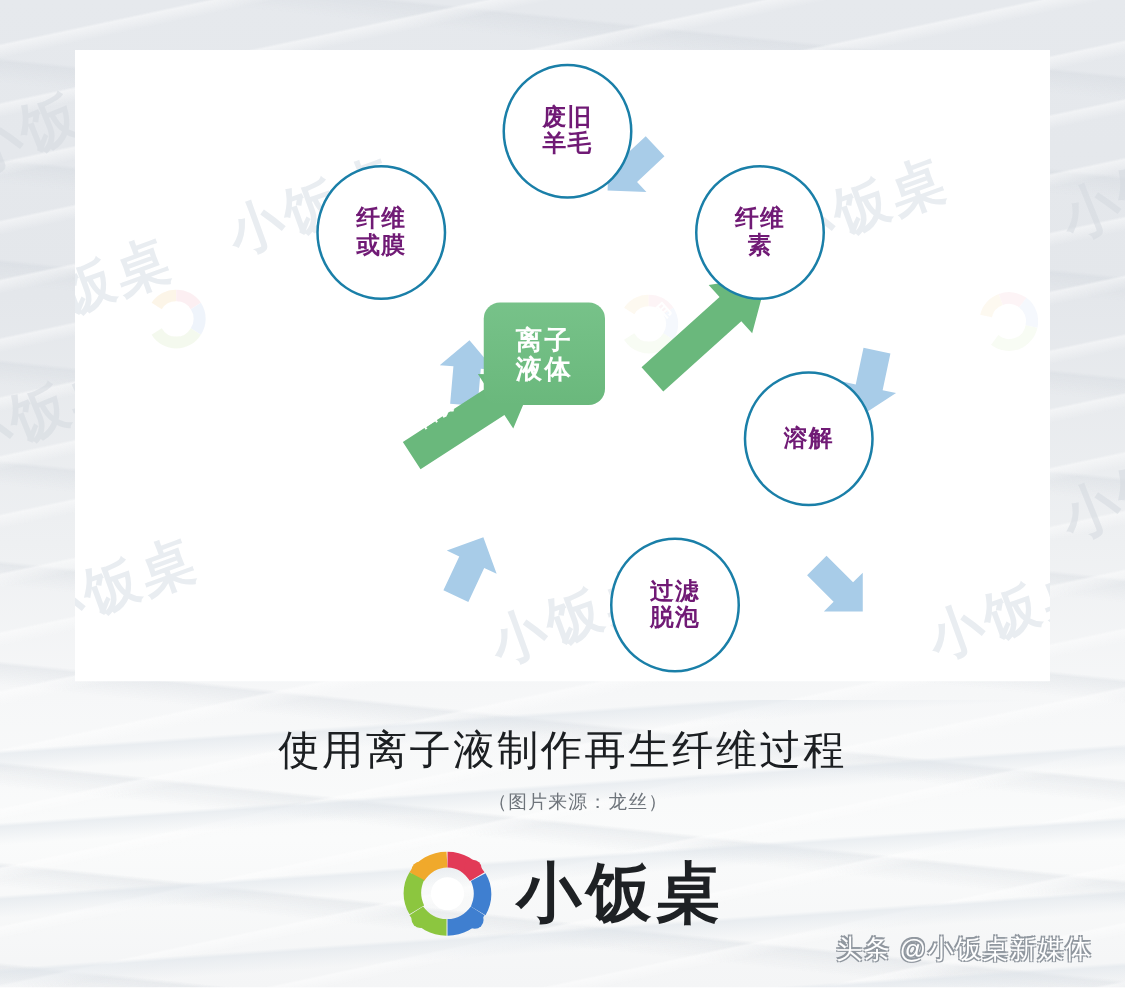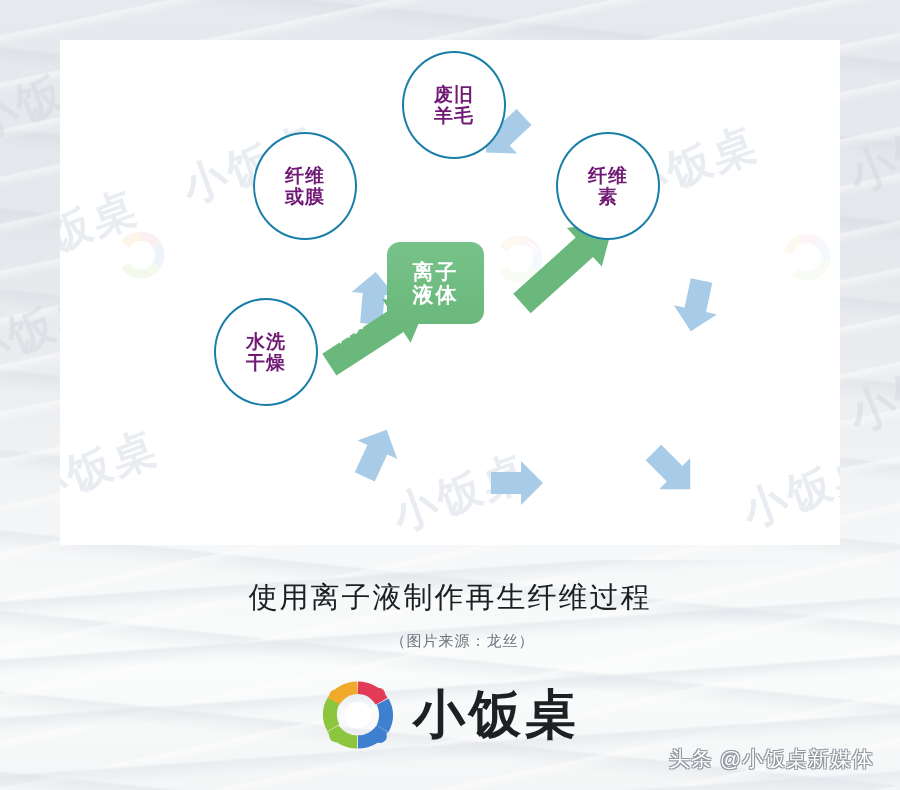--- a/index.html
+++ b/index.html
@@ -51,21 +51,21 @@
     background:linear-gradient(180deg,#77c289 0%,#6ab87c 100%);
     border-radius:13px;display:flex;align-items:center;justify-content:center;
     color:#ffffff;text-align:center;line-height:1.1;
     font-family:"DejaVu Serif","Liberation Serif",serif;font-weight:700;}
   #center-box span{display:block;font-size:21px;letter-spacing:2px;}
 
   svg.overlay{position:absolute;left:0;top:0;width:780px;height:505px;pointer-events:none;}
 
   
   #caption{position:absolute;left:0;right:0;top:578px;text-align:center;
-    font-size:29px;color:#1c1f22;letter-spacing:2px;}
+    font-size:33px;color:#1c1f22;letter-spacing:2px;}
   #caption-src{position:absolute;left:0;right:0;top:632px;text-align:center;
     font-size:15px;color:#6e747b;letter-spacing:1px;margin-left:25px;}
 
   
   #brand{position:absolute;left:0;right:0;top:672px;height:86px;
     display:flex;align-items:center;justify-content:center;gap:16px;}
   #brand-name{font-size:52px;font-weight:700;color:#1e2124;letter-spacing:4px;
     font-family:"DejaVu Sans","Liberation Sans",sans-serif;}
   #footer-wm{position:absolute;right:26px;top:745px;font-size:21px;
     font-weight:400;color:#ffffff;letter-spacing:1px;
@@ -169,29 +169,34 @@
       </div>
     </div>
 
     <div class="node" style="left:496px;top:92px;width:100px;height:104px;">
       <div>
         <span>纤维</span>
         <span>素</span>
       </div>
     </div>
 
-
-
-
-    <div class="node" style="left:154px;top:258px;width:100px;height:104px;">
-      <div>
-        <span>水洗</span>
-        <span>干燥</span>
-      </div>
-    </div>
+    <div class="node" style="left:535px;top:257px;width:100px;height:104px;">
+      <div>
+        <span>溶解</span>
+      </div>
+    </div>
+
+    <div class="node" style="left:428px;top:390px;width:100px;height:104px;">
+      <div>
+        <span>过滤</span>
+        <span>脱泡</span>
+      </div>
+    </div>
+
+
 
     <div class="node" style="left:193px;top:92px;width:100px;height:104px;">
       <div>
         <span>纤维</span>
         <span>或膜</span>
       </div>
     </div>
 
     <div id="center-box" style="left:327px;top:202px;">
       <div>

